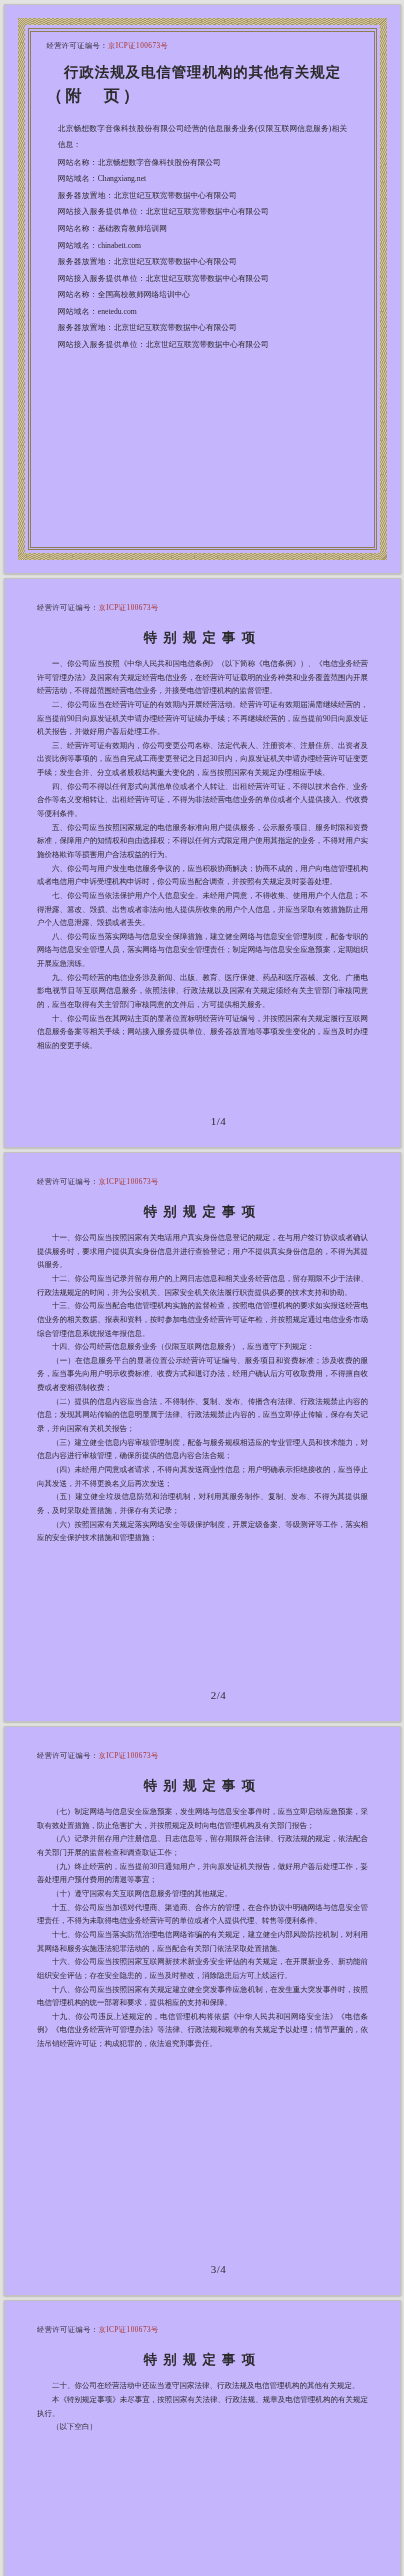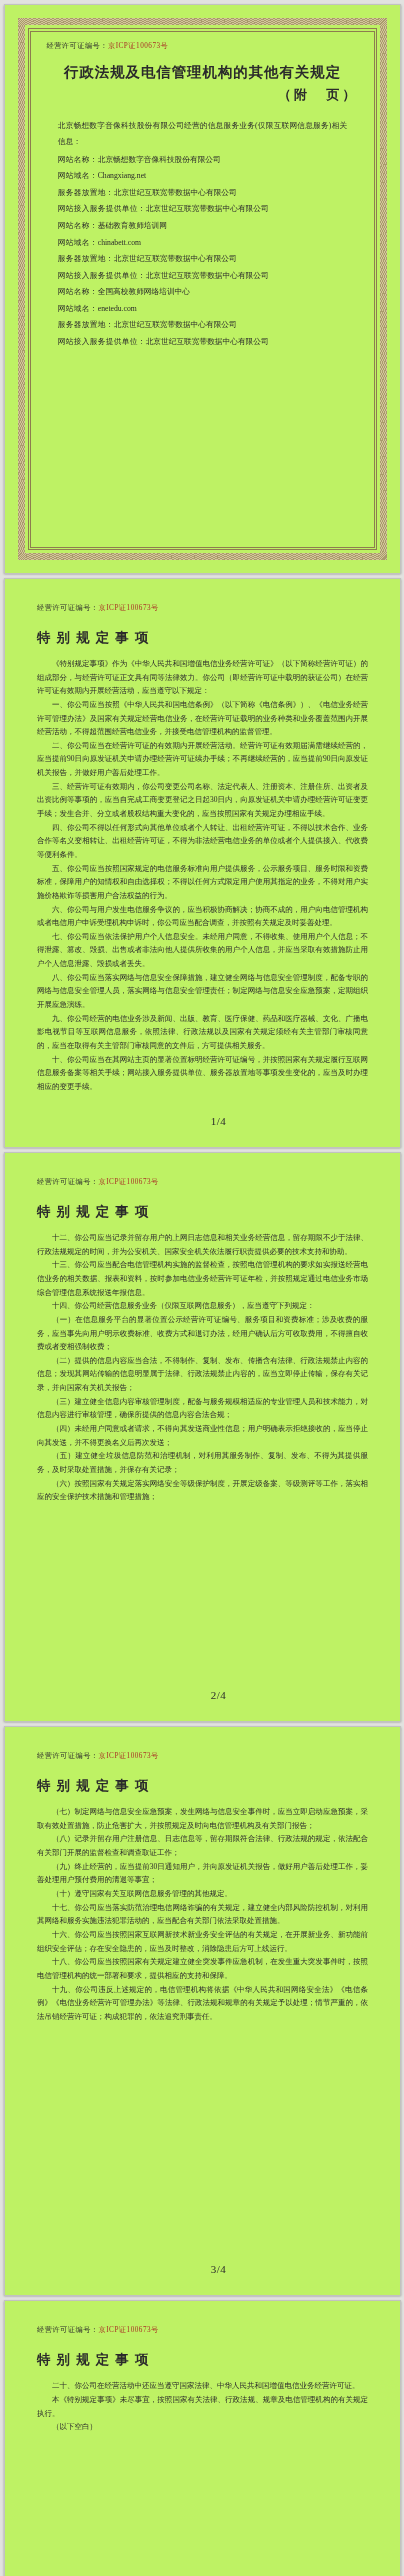--- a/index.html
+++ b/index.html
@@ -7,21 +7,21 @@
     width: 405px;
     background: #e2e2e0;
     padding: 4.1px 0 3.1px;
     font-family: "Liberation Serif", "DejaVu Serif", serif;
     color: #2b2b2b;
   }
   .page {
     width: 397px;
     height: 570px;
     margin: 0 auto 4.1px;
-    background: #bef264;
+    background: #c4b5fd;
     position: relative;
     box-shadow: 0 0.5px 2.1px rgba(0,0,0,.35);
     border: 0.5px solid #c2c2c0;
     box-sizing: border-box;
     overflow: hidden;
   }
   
   .cert-frame {
     position: absolute;
     inset: 13.4px;
@@ -46,35 +46,35 @@
   .num-red { color: #a93226; }
   .cert-title {
     margin: 11.3px 5.2px 0;
     text-align: center;
     font-size: 14.4px;
     font-weight: bold;
     letter-spacing: 1px;
     line-height: 1.35;
   }
   .cert-subtitle {
-    text-align: right;
-    font-size: 13px;
+    text-align: left;
+    font-size: 16px;
     font-weight: bold;
     letter-spacing: 3.1px;
     margin: 4.1px 0 13.4px;
   }
   .cert-body { padding: 0 11.3px; font-size: 7.7px; line-height: 2.15; }
   .cert-intro { margin: 0 0 1px; text-align: justify; }
   .site-line { white-space: normal; }
   .lbl { letter-spacing: 0.3px; }
   
   .prov-inner { padding: 24px 32px 0; }
   .prov-header { font-size: 7.2px; letter-spacing: 0.5px; }
   .prov-title {
-    text-align: left;
+    text-align: center;
     font-size: 13.4px;
     font-weight: bold;
     letter-spacing: 6.2px;
     margin: 15.5px 0 10.3px;
   }
   .prov-text p {
     margin: 0;
     font-size: 7.5px;
     line-height: 1.82;
     text-align: justify;
@@ -132,21 +132,20 @@
 </div>
 
 <div class="page">
   <div class="prov-inner">
     <div class="prov-header">
       <span>经营许可证编号：</span><span class="num-red">京ICP证100673号</span>
     </div>
     <div class="prov-title">特别规定事项</div>
     <div class="prov-text">
 
-        <p>《特别规定事项》作为《中华人民共和国增值电信业务经营许可证》（以下简称经营许可证）的组成部分，与经营许可证正文具有同等法律效力。你公司（即经营许可证中载明的获证公司）在经营许可证有效期内开展经营活动，应当遵守以下规定：</p>
 
         <p>一、你公司应当按照《中华人民共和国电信条例》（以下简称《电信条例》）、《电信业务经营许可管理办法》及国家有关规定经营电信业务，在经营许可证载明的业务种类和业务覆盖范围内开展经营活动，不得超范围经营电信业务，并接受电信管理机构的监督管理。</p>
 
         <p>二、你公司应当在经营许可证的有效期内开展经营活动。经营许可证有效期届满需继续经营的，应当提前90日向原发证机关申请办理经营许可证续办手续；不再继续经营的，应当提前90日向原发证机关报告，并做好用户善后处理工作。</p>
 
         <p>三、经营许可证有效期内，你公司变更公司名称、法定代表人、注册资本、注册住所、出资者及出资比例等事项的，应当自完成工商变更登记之日起30日内，向原发证机关申请办理经营许可证变更手续；发生合并、分立或者股权结构重大变化的，应当按照国家有关规定办理相应手续。</p>
 
         <p>四、你公司不得以任何形式向其他单位或者个人转让、出租经营许可证，不得以技术合作、业务合作等名义变相转让、出租经营许可证，不得为非法经营电信业务的单位或者个人提供接入、代收费等便利条件。</p>
 
         <p>五、你公司应当按照国家规定的电信服务标准向用户提供服务，公示服务项目、服务时限和资费标准，保障用户的知情权和自由选择权；不得以任何方式限定用户使用其指定的业务，不得对用户实施价格欺诈等损害用户合法权益的行为。</p>
@@ -166,20 +165,21 @@
 </div>
 
 <div class="page">
   <div class="prov-inner">
     <div class="prov-header">
       <span>经营许可证编号：</span><span class="num-red">京ICP证100673号</span>
     </div>
     <div class="prov-title">特别规定事项</div>
     <div class="prov-text">
 
+        <p>十一、你公司应当按照国家有关电话用户真实身份信息登记的规定，在与用户签订协议或者确认提供服务时，要求用户提供真实身份信息并进行查验登记；用户不提供真实身份信息的，不得为其提供服务。</p>
 
         <p>十二、你公司应当记录并留存用户的上网日志信息和相关业务经营信息，留存期限不少于法律、行政法规规定的时间，并为公安机关、国家安全机关依法履行职责提供必要的技术支持和协助。</p>
 
         <p>十三、你公司应当配合电信管理机构实施的监督检查，按照电信管理机构的要求如实报送经营电信业务的相关数据、报表和资料，按时参加电信业务经营许可证年检，并按照规定通过电信业务市场综合管理信息系统报送年报信息。</p>
 
         <p>十四、你公司经营信息服务业务（仅限互联网信息服务），应当遵守下列规定：</p>
 
         <p>（一）在信息服务平台的显著位置公示经营许可证编号、服务项目和资费标准；涉及收费的服务，应当事先向用户明示收费标准、收费方式和退订办法，经用户确认后方可收取费用，不得擅自收费或者变相强制收费；</p>
 
         <p>（二）提供的信息内容应当合法，不得制作、复制、发布、传播含有法律、行政法规禁止内容的信息；发现其网站传输的信息明显属于法律、行政法规禁止内容的，应当立即停止传输，保存有关记录，并向国家有关机关报告；</p>
@@ -205,20 +205,21 @@
     <div class="prov-text">
 
         <p>（七）制定网络与信息安全应急预案，发生网络与信息安全事件时，应当立即启动应急预案，采取有效处置措施，防止危害扩大，并按照规定及时向电信管理机构及有关部门报告；</p>
 
         <p>（八）记录并留存用户注册信息、日志信息等，留存期限符合法律、行政法规的规定，依法配合有关部门开展的监督检查和调查取证工作；</p>
 
         <p>（九）终止经营的，应当提前30日通知用户，并向原发证机关报告，做好用户善后处理工作，妥善处理用户预付费用的清退等事宜；</p>
 
         <p>（十）遵守国家有关互联网信息服务管理的其他规定。</p>
 
+        <p>十五、你公司应当加强对代理商、渠道商、合作方的管理，在合作协议中明确网络与信息安全管理责任，不得为未取得电信业务经营许可的单位或者个人提供代理、转售等便利条件。</p>
 
         <p>十七、你公司应当落实防范治理电信网络诈骗的有关规定，建立健全内部风险防控机制，对利用其网络和服务实施违法犯罪活动的，应当配合有关部门依法采取处置措施。</p>
 
         <p>十六、你公司应当按照国家互联网新技术新业务安全评估的有关规定，在开展新业务、新功能前组织安全评估；存在安全隐患的，应当及时整改，消除隐患后方可上线运行。</p>
 
         <p>十八、你公司应当按照国家有关规定建立健全突发事件应急机制，在发生重大突发事件时，按照电信管理机构的统一部署和要求，提供相应的支持和保障。</p>
 
         <p>十九、你公司违反上述规定的，电信管理机构将依据《中华人民共和国网络安全法》《电信条例》《电信业务经营许可管理办法》等法律、行政法规和规章的有关规定予以处理；情节严重的，依法吊销经营许可证；构成犯罪的，依法追究刑事责任。</p>
       </div>
   </div>
@@ -226,21 +227,21 @@
 </div>
 
 <div class="page">
   <div class="prov-inner">
     <div class="prov-header">
       <span>经营许可证编号：</span><span class="num-red">京ICP证100673号</span>
     </div>
     <div class="prov-title">特别规定事项</div>
     <div class="prov-text">
 
-        <p>二十、你公司在经营活动中还应当遵守国家法律、中华人民共和国增值电信业务经营许可证。</p>
+        <p>二十、你公司在经营活动中还应当遵守国家法律、行政法规及电信管理机构的其他有关规定。</p>
 
         <p>本《特别规定事项》未尽事宜，按照国家有关法律、行政法规、规章及电信管理机构的有关规定执行。</p>
 
         <p>（以下空白）</p>
       </div>
   </div>
 
 </div>
 
 

